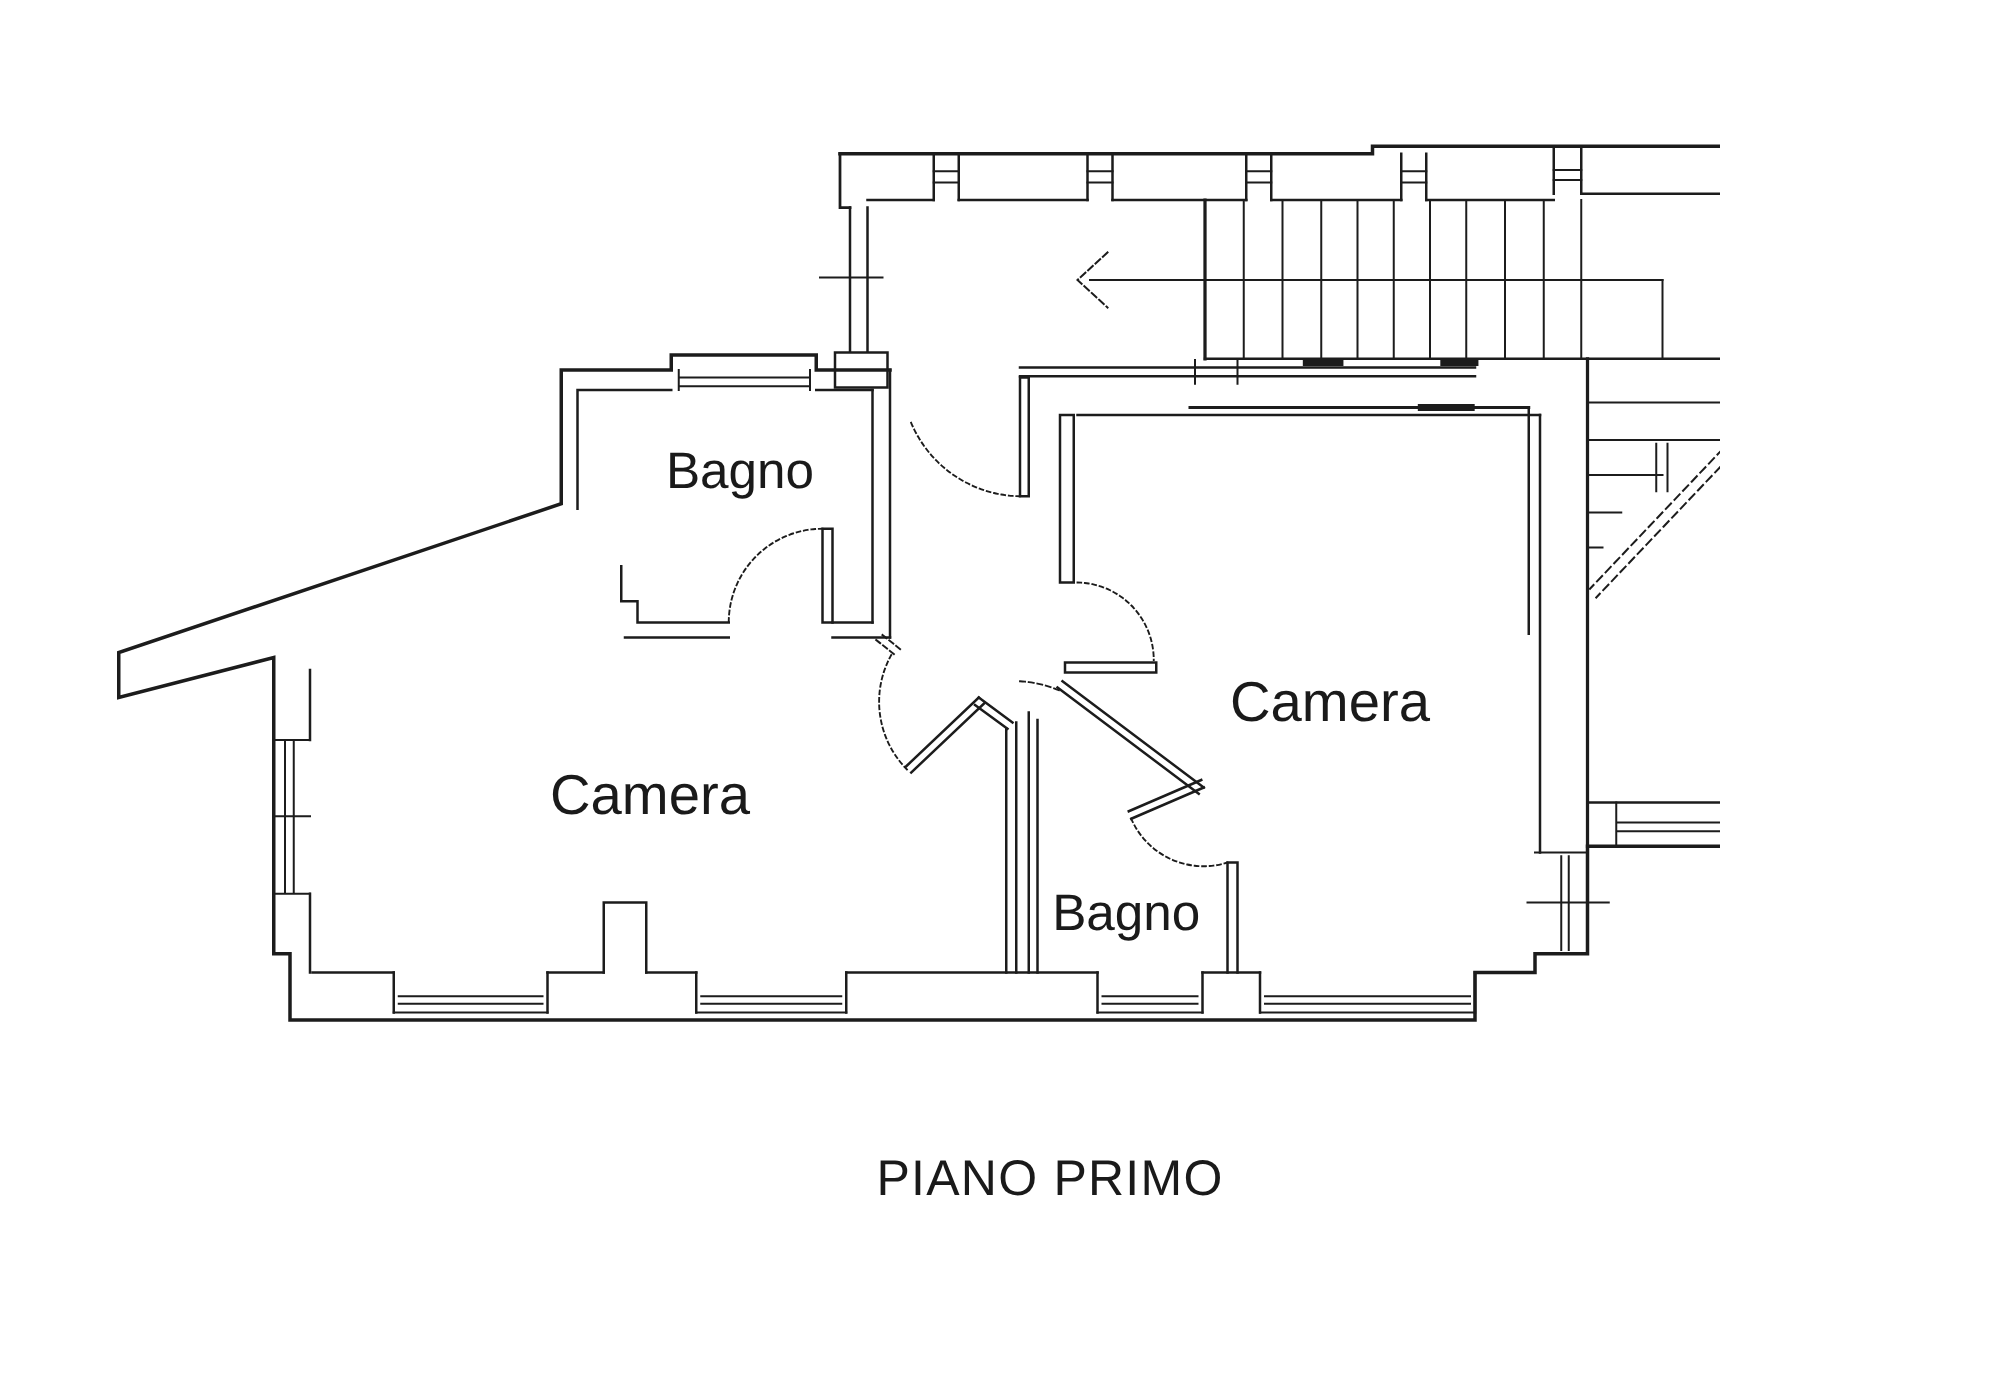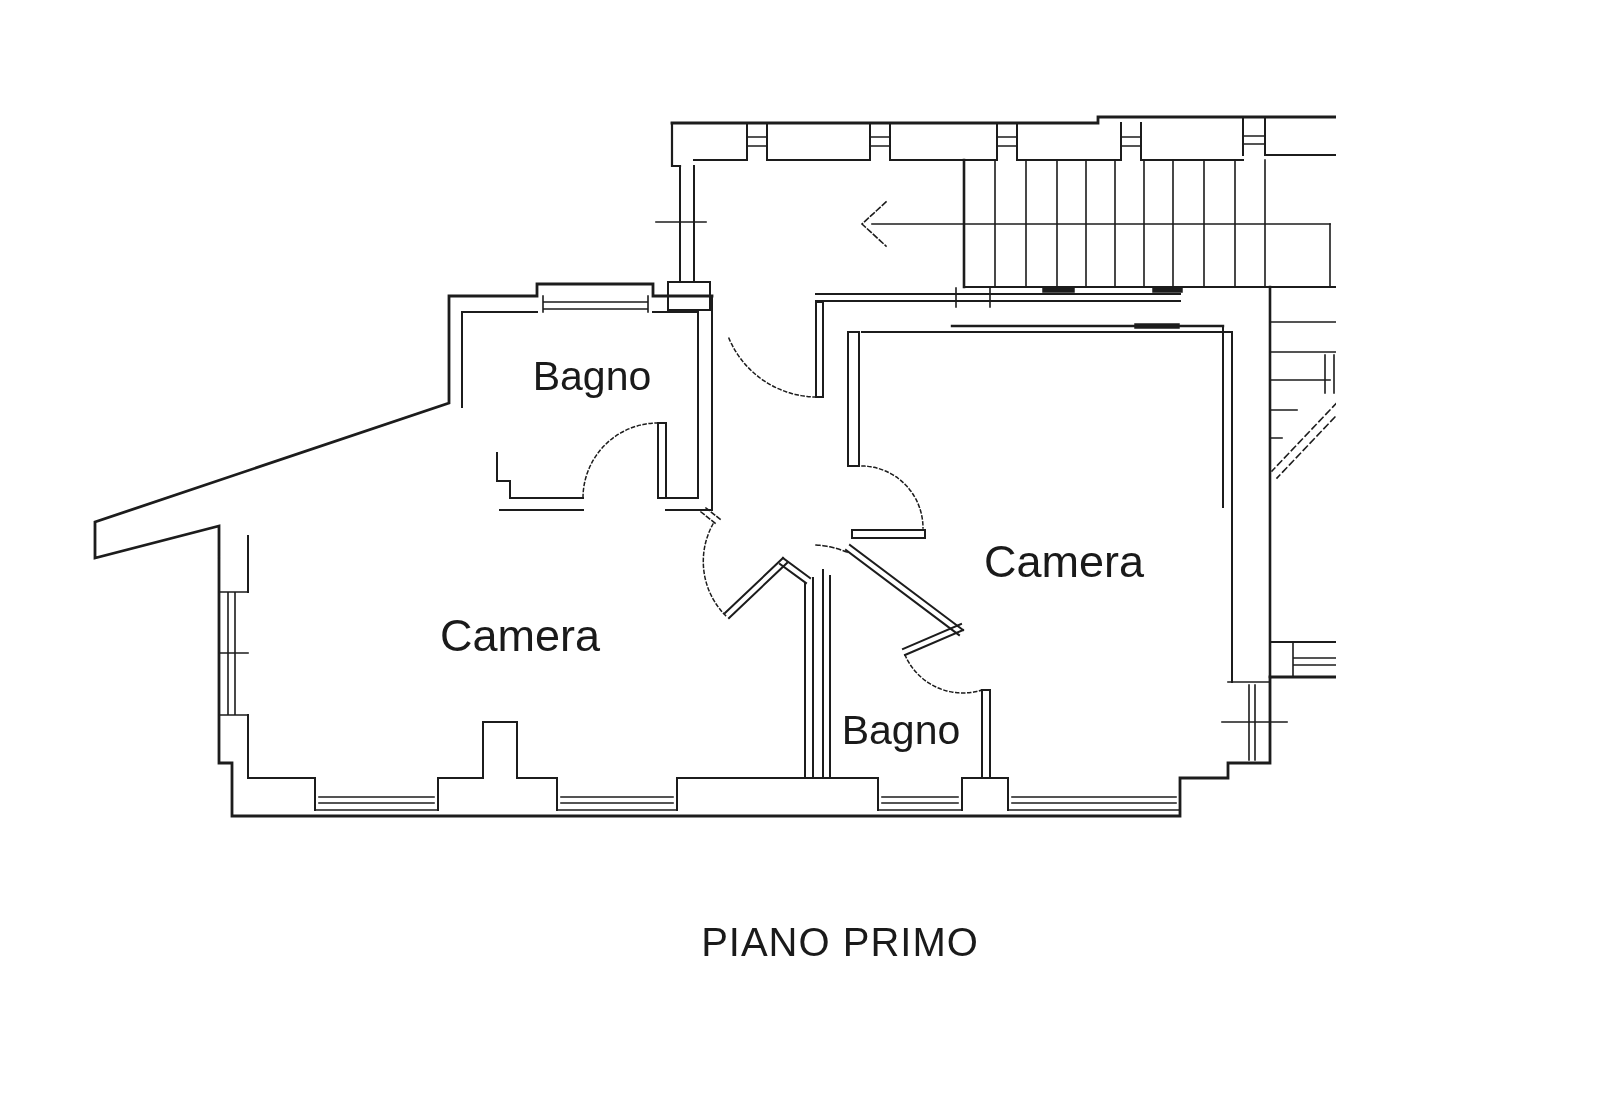--- a/index.html
+++ b/index.html
@@ -1,18 +1,19 @@
 <!DOCTYPE html>
 <html><head>
 <meta charset="utf-8">
 <style>
   html,body{margin:0;padding:0;background:#ffffff;}
   #stage{
     position:relative;width:1336px;height:1098px;background:#ffffff;overflow:hidden;
     font-family:"Liberation Sans", sans-serif;
+    padding-left:40px;
   }
   svg{position:absolute;left:0;top:0;}
   .room-label{font-family:"Liberation Sans", sans-serif;fill:#1a1a1a;}
   .plan-title{font-family:"Liberation Sans", sans-serif;fill:#1a1a1a;letter-spacing:1px;}
 </style>
 </head>
 <body>
 
 <div id="stage">
 <svg width="1600" height="1098" viewBox="0 0 1600 1098">

